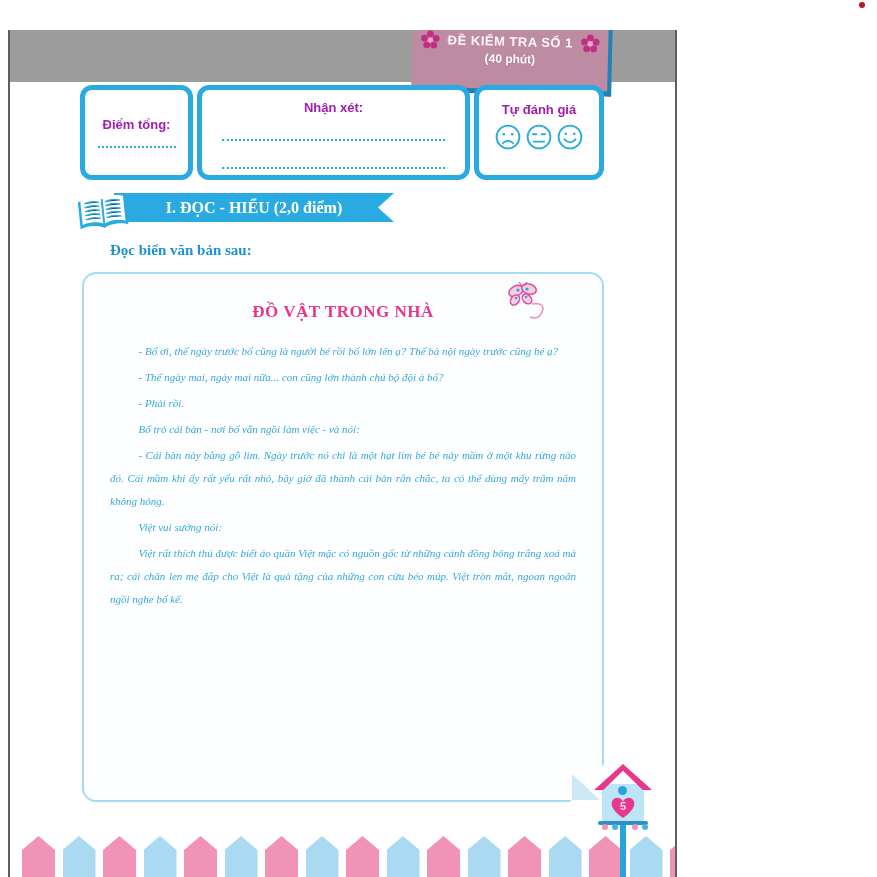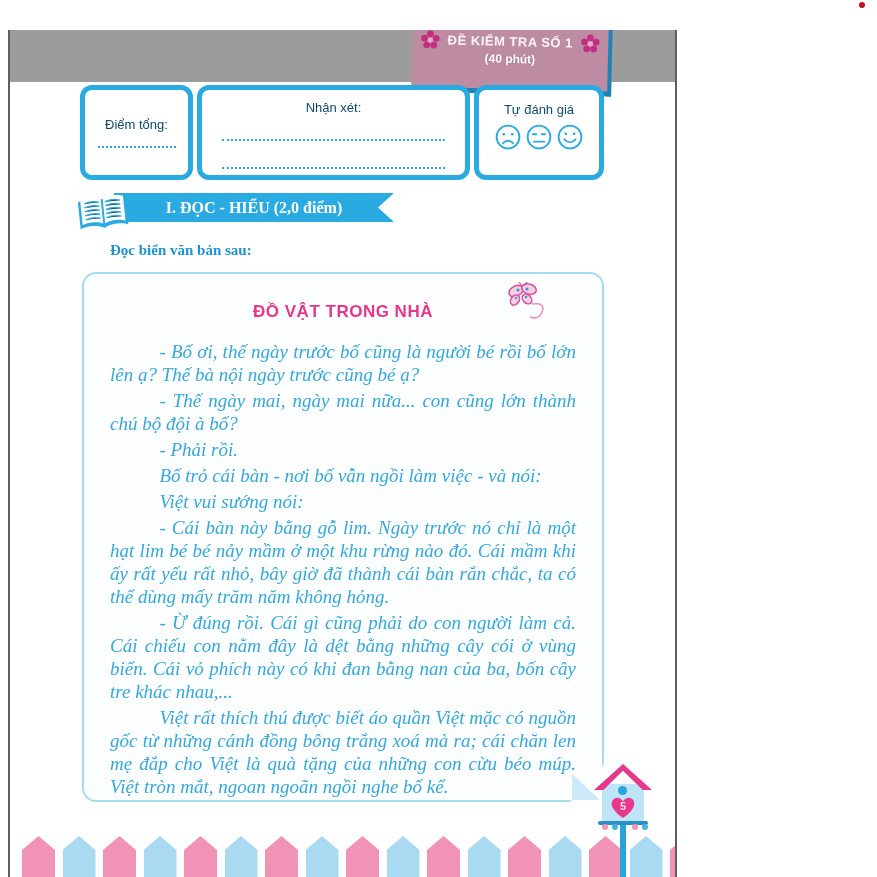--- a/index.html
+++ b/index.html
@@ -30,21 +30,21 @@
   .banner-flower.right { right: 8px; }
 
   
   .score-panel { position: absolute; left: 70px; top: 55px; width: 524px; height: 95px;
     display: flex; gap: 4px; }
   .score-box { background: #fff; border: 5px solid #29abe2; border-radius: 12px;
     display: flex; flex-direction: column; align-items: center; }
   .score-box.total { width: 113px; justify-content: center; }
   .score-box.comment { flex: 1; }
   .score-box.self { width: 130px; }
-  .score-label { color: #0c4a6e; font-weight: normal; font-size: 13px; }
+  .score-label { color: #a21caf; font-weight: bold; font-size: 13px; }
   .dotted-line { border-bottom: 2px dotted #29abe2; }
   .total .dotted-line { width: 78px; margin-top: 14px; }
   .comment .score-label { margin-top: 10px; }
   .comment .dotted-line { width: 85%; margin-top: 24px; }
   .comment .dotted-line + .dotted-line { margin-top: 26px; }
   .self .score-label { margin-top: 12px; text-align: right; }
   .faces { display: flex; gap: 3px; margin-top: 6px; }
   .faces svg { width: 28px; height: 28px; }
 
   
@@ -54,25 +54,25 @@
     clip-path: polygon(0 0, 100% 0, calc(100% - 16px) 50%, 100% 100%, 0 100%); }
   .book-icon { position: absolute; left: 64px; top: 158px; width: 58px; height: 48px; }
 
   .instruction { position: absolute; left: 100px; top: 212px; color: #1e93d2;
     font-family: "Liberation Serif", serif; font-weight: bold; font-size: 15px; }
 
   
   .passage-box { position: absolute; left: 72px; top: 242px; width: 522px; height: 530px;
     background: #fdfeff; border: 2px solid #a5dcf2; border-radius: 14px;
     padding: 16px 26px 10px 26px; }
-  .passage-title { text-align: center; color: #e8368b; font-family: Liberation Sans, sans-serif;
+  .passage-title { text-align: center; color: #e8368b; font-family: Liberation Serif, serif;
     font-weight: bold; font-size: 17px; letter-spacing: .5px; margin-top: 12px; margin-bottom: 18px; }
   .butterfly { position: absolute; right: 52px; top: 8px; width: 48px; height: 44px; }
   .passage-text p { color: #35a8db; font-family: "Liberation Serif", serif; font-style: italic;
-    font-size: 19px; line-height: 23px; text-align: justify; text-indent: 2.6em;
+    font-size: 11px; line-height: 23px; text-align: justify; text-indent: 2.6em;
     margin-bottom: 3px; }
   .page-curl { position: absolute; right: -2px; bottom: -2px; width: 34px; height: 38px; }
 
   
   .birdhouse { position: absolute; left: 582px; top: 734px; width: 62px; height: 113px; z-index: 5; }
   .bh-pole { position: absolute; left: 28px; top: 58px; width: 6px; height: 60px; background: #29a3dc; }
   .bh-body { position: absolute; left: 10px; top: 20px; width: 42px; height: 38px;
     background: #bee4f7; border-radius: 3px; }
   .bh-roof { position: absolute; left: 2px; top: 0; width: 58px; height: 26px;
     background: #e8388c; clip-path: polygon(50% 0, 100% 100%, 84% 100%, 50% 26%, 16% 100%, 0 100%); }
@@ -193,23 +193,22 @@
         <path d="M30 22 q14 -2 10 8 q-3 8 -12 5" stroke="#e795c0" stroke-width="1.6"></path>
       </svg>
 
       <div class="passage-title">ĐỒ VẬT TRONG NHÀ</div>
 
       <div class="passage-text">
         <p>- Bố ơi, thế ngày trước bố cũng là người bé rồi bố lớn lên ạ? Thế bà nội ngày trước cũng bé ạ?</p>
         <p>- Thế ngày mai, ngày mai nữa... con cũng lớn thành chú bộ đội à bố?</p>
         <p>- Phải rồi.</p>
         <p>Bố trỏ cái bàn - nơi bố vẫn ngồi làm việc - và nói:</p>
+        <p>- Cái bàn này bằng gỗ lim. Ngày trước nó chỉ là một hạt lim bé bé nảy mầm ở một khu rừng nào đó. Cái mầm khi ấy rất yếu rất nhỏ, bây giờ đã thành cái bàn rắn chắc, ta có thể dùng mấy trăm năm không hỏng.</p>
         <p>Việt vui sướng nói:</p>
-        <p>- Cái bàn này bằng gỗ lim. Ngày trước nó chỉ là một hạt lim bé bé nảy mầm ở một khu rừng nào đó. Cái mầm khi ấy rất yếu rất nhỏ, bây giờ đã thành cái bàn rắn chắc, ta có thể dùng mấy trăm năm không hỏng.</p>
-        <p>- Ừ đúng rồi. Cái gì cũng phải do con người làm cả. Cái chiếu con nằm đây là dệt bằng những cây cói ở vùng biển. Cái vỏ phích này có khi đan bằng nan của ba, bốn cây tre khác nhau,...</p>
         <p>Việt rất thích thú được biết áo quần Việt mặc có nguồn gốc từ những cánh đồng bông trắng xoá mà ra; cái chăn len mẹ đắp cho Việt là quà tặng của những con cừu béo múp. Việt tròn mắt, ngoan ngoãn ngồi nghe bố kể.</p>
       </div>
 
       <svg class="page-curl" viewBox="0 0 34 38">
         <polygon points="34,0 34,38 0,38" fill="#ffffff"></polygon>
         <polygon points="2,10 30,36 2,36" fill="#cde9f8"></polygon>
       </svg>
     </div>
 
     <div class="birdhouse">

